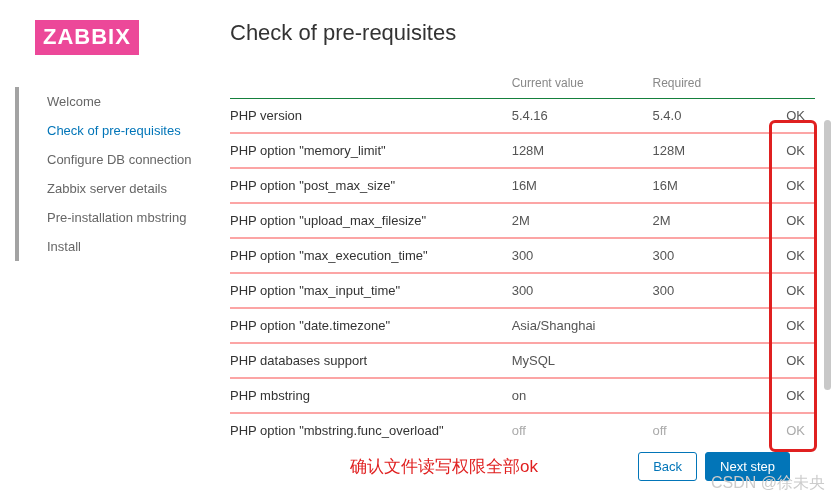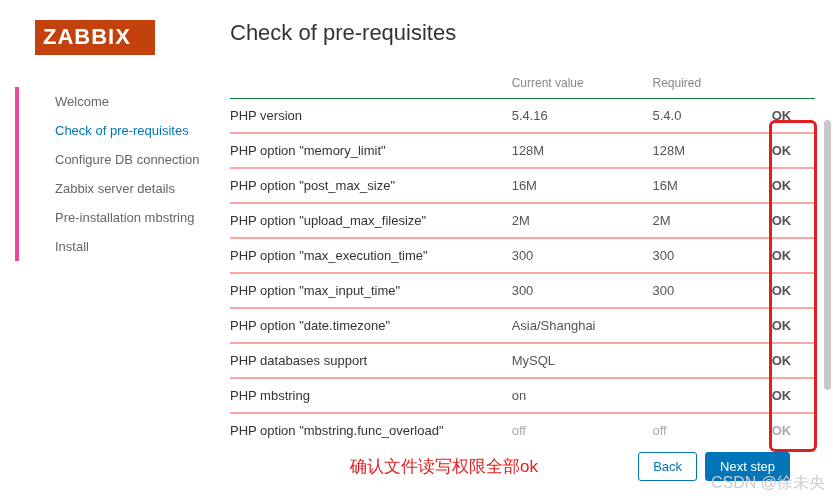--- a/index.html
+++ b/index.html
@@ -16,32 +16,32 @@
   .container {
     display: flex;
     padding: 20px 0 0 0;
   }
   .left-col {
     width: 230px;
     flex-shrink: 0;
     padding-left: 35px;
   }
   .logo {
-    background: #c2410c;
+    background: #ec4899;
     color: #fff;
     font-weight: bold;
     font-size: 22px;
     letter-spacing: 1px;
     display: inline-block;
-    padding: 4px 24px 5px 8px;
+    padding: 4px 8px 5px 8px;
     margin-bottom: 32px;
   }
   .steps {
-    border-left: 4px solid #ec4899;
-    padding-left: 16px;
+    border-left: 4px solid #a3a3a3;
+    padding-left: 8px;
     margin-left: -20px;
     padding-top: 0;
   }
   .step-item {
     padding: 7px 0 7px 20px;
     color: #666;
     cursor: pointer;
     font-size: 13px;
   }
   .step-item.active {
@@ -75,22 +75,22 @@
   }
   .req-table td {
     padding: 9px 10px 9px 0;
     border-bottom: 2px solid #fca5a5;
     color: #555;
     font-size: 13px;
   }
   .req-table td.name-col { color: #333; }
   .status-ok {
     color: #259e33;
-    font-weight: 700;
-    text-align: left;
+    font-weight: 400;
+    text-align: right;
   }
   .status-col-box {
     position: absolute;
     border: 3px solid #e02020;
     border-radius: 6px;
     right: 18px;
     top: 100px;
     width: 48px;
     height: 332px;
     pointer-events: none;

